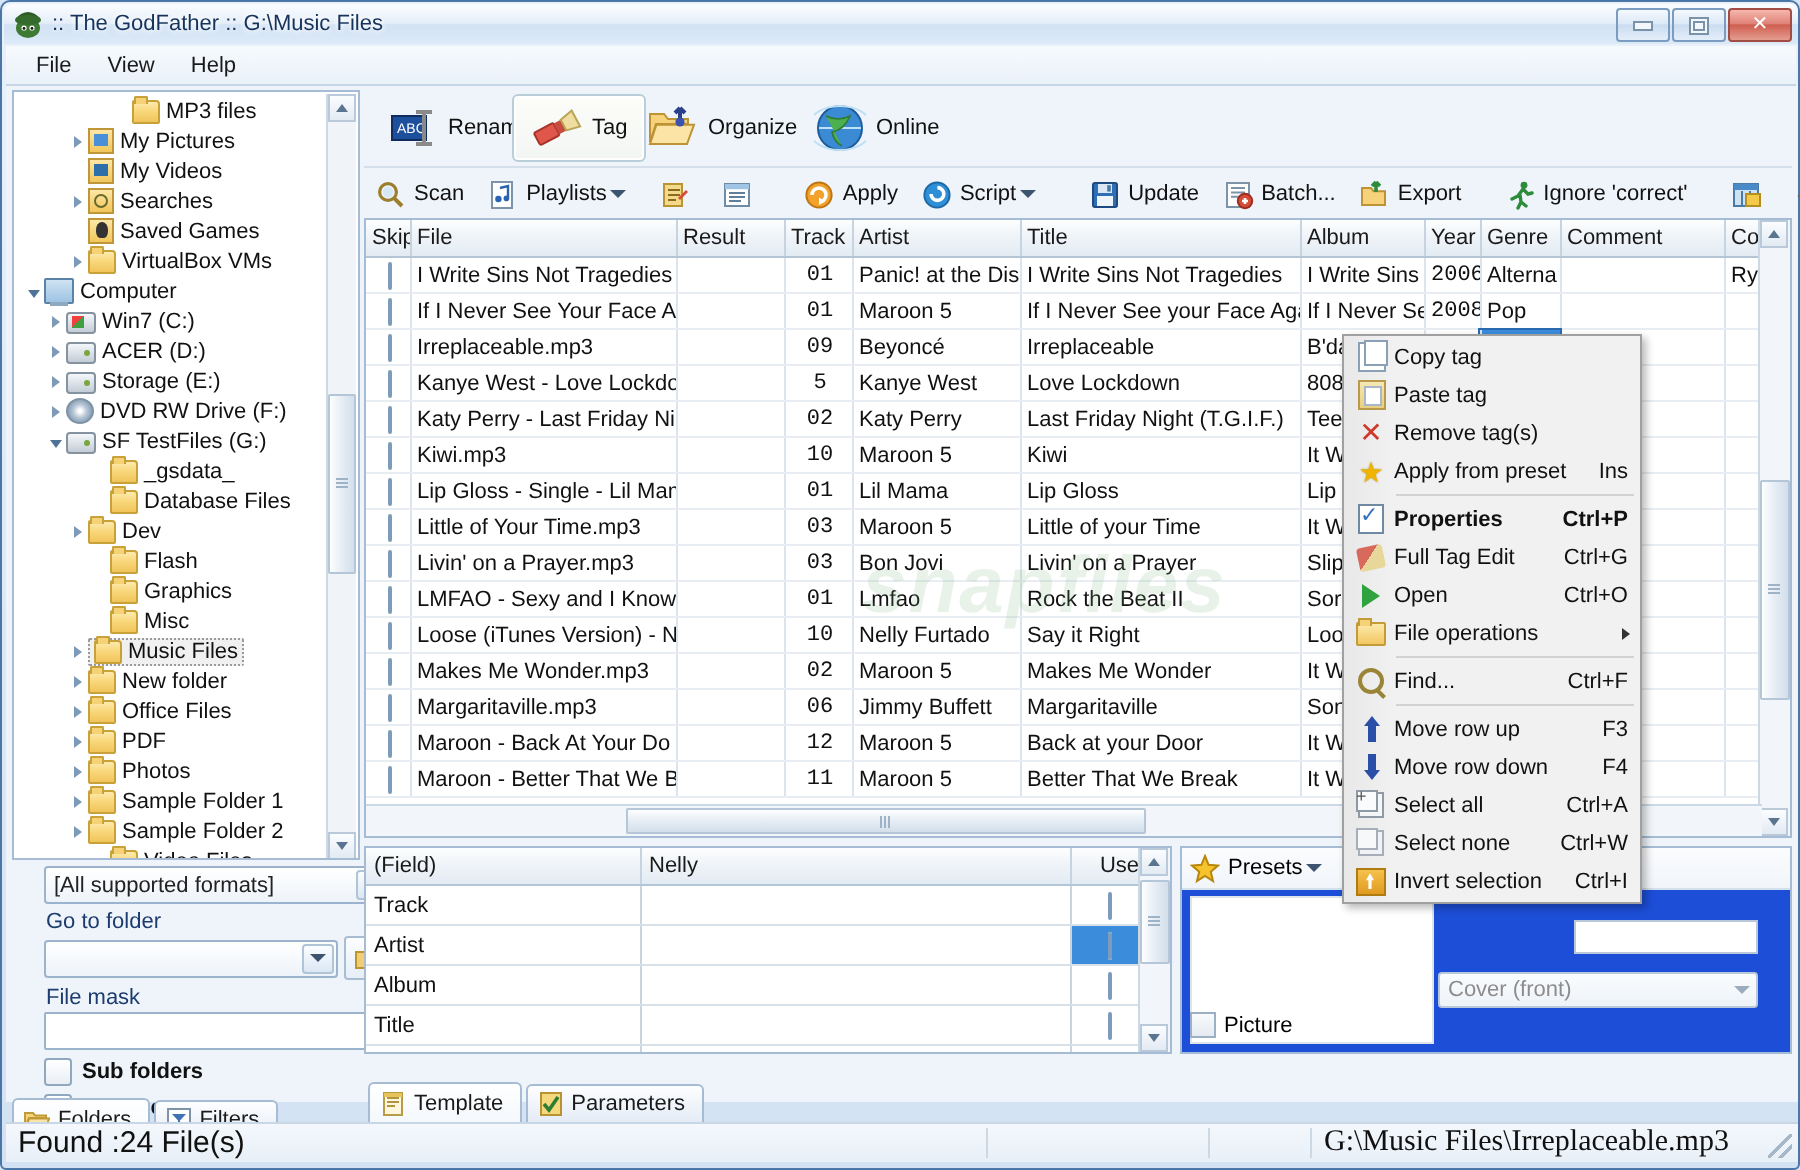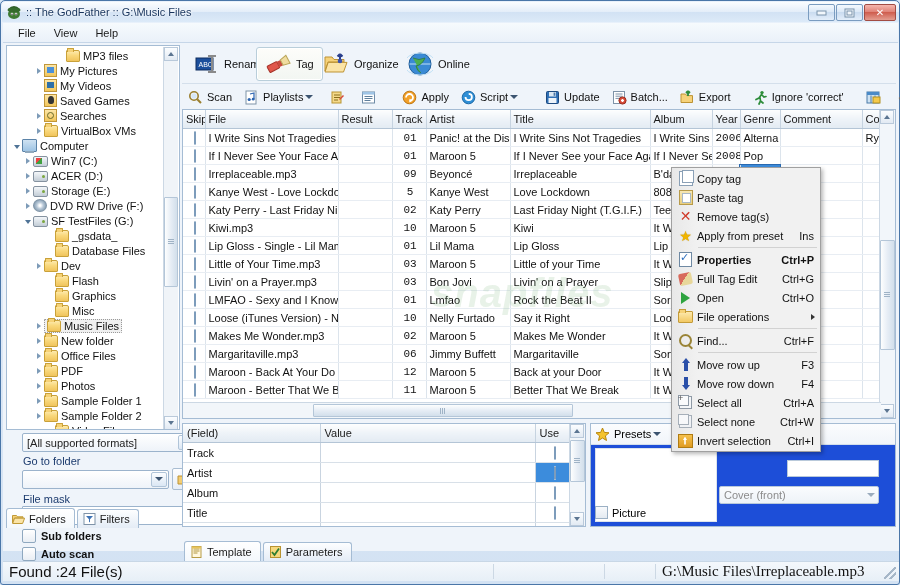--- a/index.html
+++ b/index.html
@@ -394,30 +394,30 @@
             <div class="trow">
               <span class="dots"></span>
               <span class="dots"></span>
               <span class="dots"></span>
               <span class="ic vids"></span>
               <span class="tlabel">My Videos</span>
             </div>
             <div class="trow">
               <span class="dots"></span>
               <span class="dots"></span>
+              <span class="exp closed"></span>
+              <span class="ic search"></span>
+              <span class="tlabel">Searches</span>
+            </div>
+            <div class="trow">
+              <span class="dots"></span>
+              <span class="dots"></span>
               <span class="dots"></span>
               <span class="ic games"></span>
               <span class="tlabel">Saved Games</span>
-            </div>
-            <div class="trow">
-              <span class="dots"></span>
-              <span class="dots"></span>
-              <span class="exp closed"></span>
-              <span class="ic search"></span>
-              <span class="tlabel">Searches</span>
             </div>
             <div class="trow">
               <span class="dots"></span>
               <span class="dots"></span>
               <span class="exp closed"></span>
               <span class="ic folder-i"></span>
               <span class="tlabel">VirtualBox VMs</span>
             </div>
             <div class="trow">
               <span class="exp open"></span>
@@ -597,21 +597,21 @@
         <div class="cbrow">
           <span class="cbx"></span>
           <span>Sub folders</span>
         </div>
         <div class="cbrow">
           <span class="cbx"></span>
           <span>Auto scan</span>
         </div>
       </div>
 
-      <div class="tabstrip" style="position:absolute;left:0;top:463px;">
+      <div class="tabstrip" style="position:absolute;left:0;top:504px;">
         <div class="tab active">
           <span class="tabico">
             <svg width="13" height="12" viewBox="0 0 13 12">
                 <path d="M0.5 2.5 L4.5 2.5 L5.6 3.8 L11 3.8 L11 5 L2.5 5 L0.5 10 Z" fill="#f6d27a" stroke="#c09a38"></path>
                 <path d="M2.6 5.2 L12.6 5.2 L10.6 10.5 L0.6 10.5 Z" fill="#fbe4a6" stroke="#c09a38"></path>
               </svg>
           </span>
           <span>Folders</span>
         </div>
         <div class="tab">
@@ -1052,22 +1052,22 @@
         <div style="position:absolute;left:0;top:0;width:388px;overflow:hidden;">
           <table class="fgrid">
             <colgroup>
                 <col style="width:137px">
                 <col style="width:215px">
                 <col style="width:36px">
               </colgroup>
             <thead>
                 <tr id="fhead">
                   <th>(Field)</th>
-                  <th>Value</th>
-                  <th style="text-align: left;">Use</th>
+                  <th>Nelly</th>
+                  <th style="text-align: right;">Use</th>
                 </tr>
               </thead>
             <tbody id="fbody">
                 <tr>
                   <td class="fld">Track</td>
                   <td></td>
                   <td class="usecell"><span class="usecb"></span></td>
                 </tr>
                 <tr>
                   <td class="fld">Artist</td>

